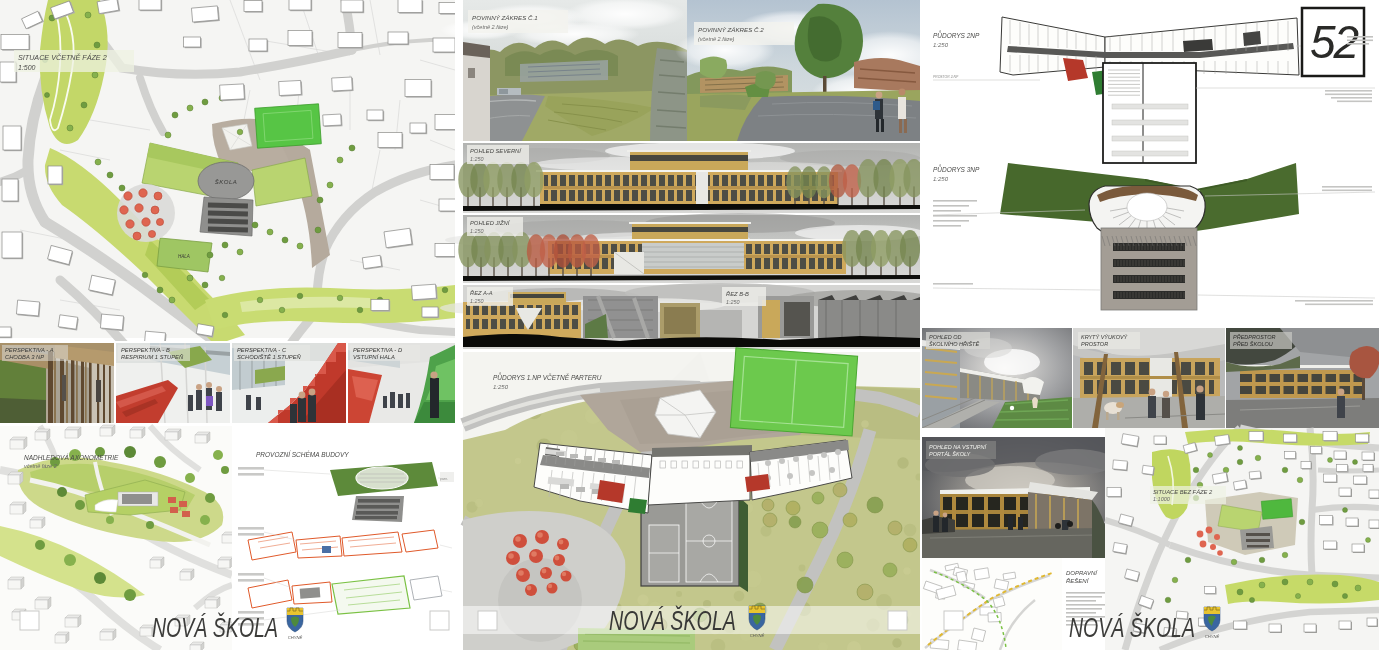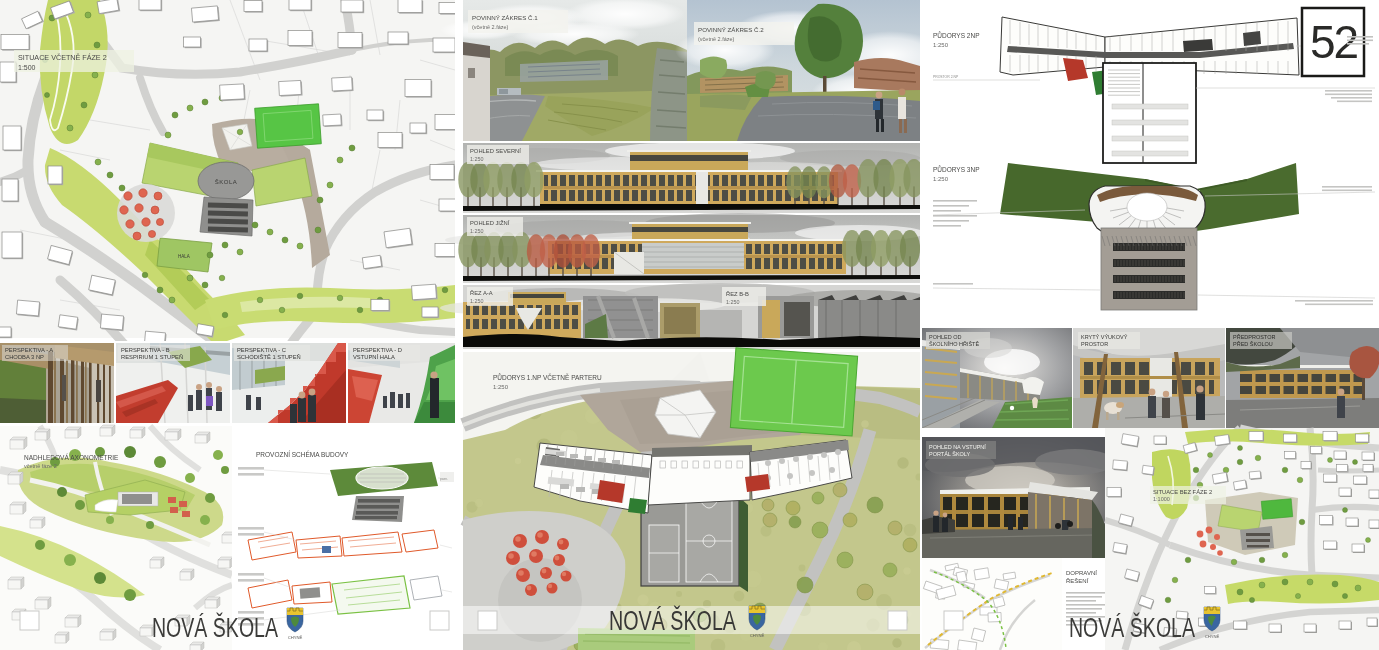--- a/index.html
+++ b/index.html
@@ -1,17 +1,17 @@
 <!DOCTYPE html>
 <html><head>
 <meta charset="utf-8">
 <style>
   html,body{margin:0;padding:0;background:#ffffff;}
   #board{position:relative;width:1379px;height:650px;overflow:hidden;background:#ffffff;
-         font-family:"Liberation Sans", sans-serif;}
+         font-family:"Liberation Sans", sans-serif;font-style:italic;}
   svg{display:block;}
 </style>
 </head>
 <body>
 <div id="board">
 <svg width="1379" height="650" viewBox="0 0 1379 650" xmlns="http://www.w3.org/2000/svg" font-family="Liberation Sans, sans-serif">
 <defs>
   <linearGradient id="sky1" x1="0" y1="0" x2="0" y2="1">
     <stop offset="0" stop-color="#e6e9e8"></stop>
           <stop offset="0.5" stop-color="#d6dbda"></stop>

